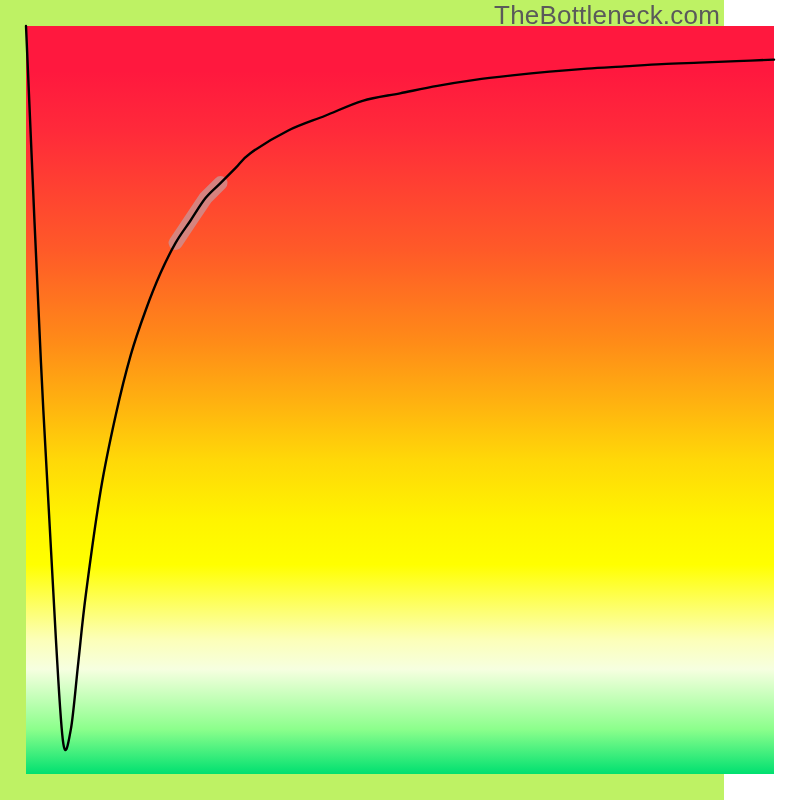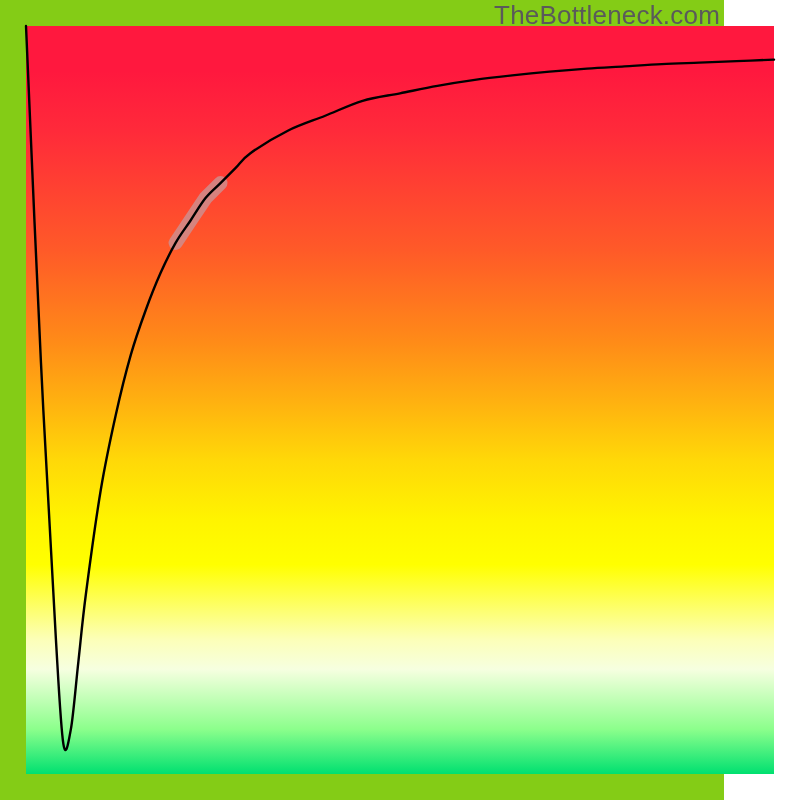--- a/index.html
+++ b/index.html
@@ -8,21 +8,21 @@
     width: 800px;
     height: 800px;
     overflow: hidden;
     background: #ffffff;
     font-family: Arial, Helvetica, sans-serif;
   }
   .outer {
     position: relative;
     width: 724px;
     height: 800px;
-    background: #84cc16;
+    background: #bef264;
   }
   .watermark {
     position: absolute;
     top: 0;
     right: 4px;
     color: #5a5a5a;
     font-size: 26px;
     font-weight: 500;
     letter-spacing: 0.2px;
     z-index: 10;

